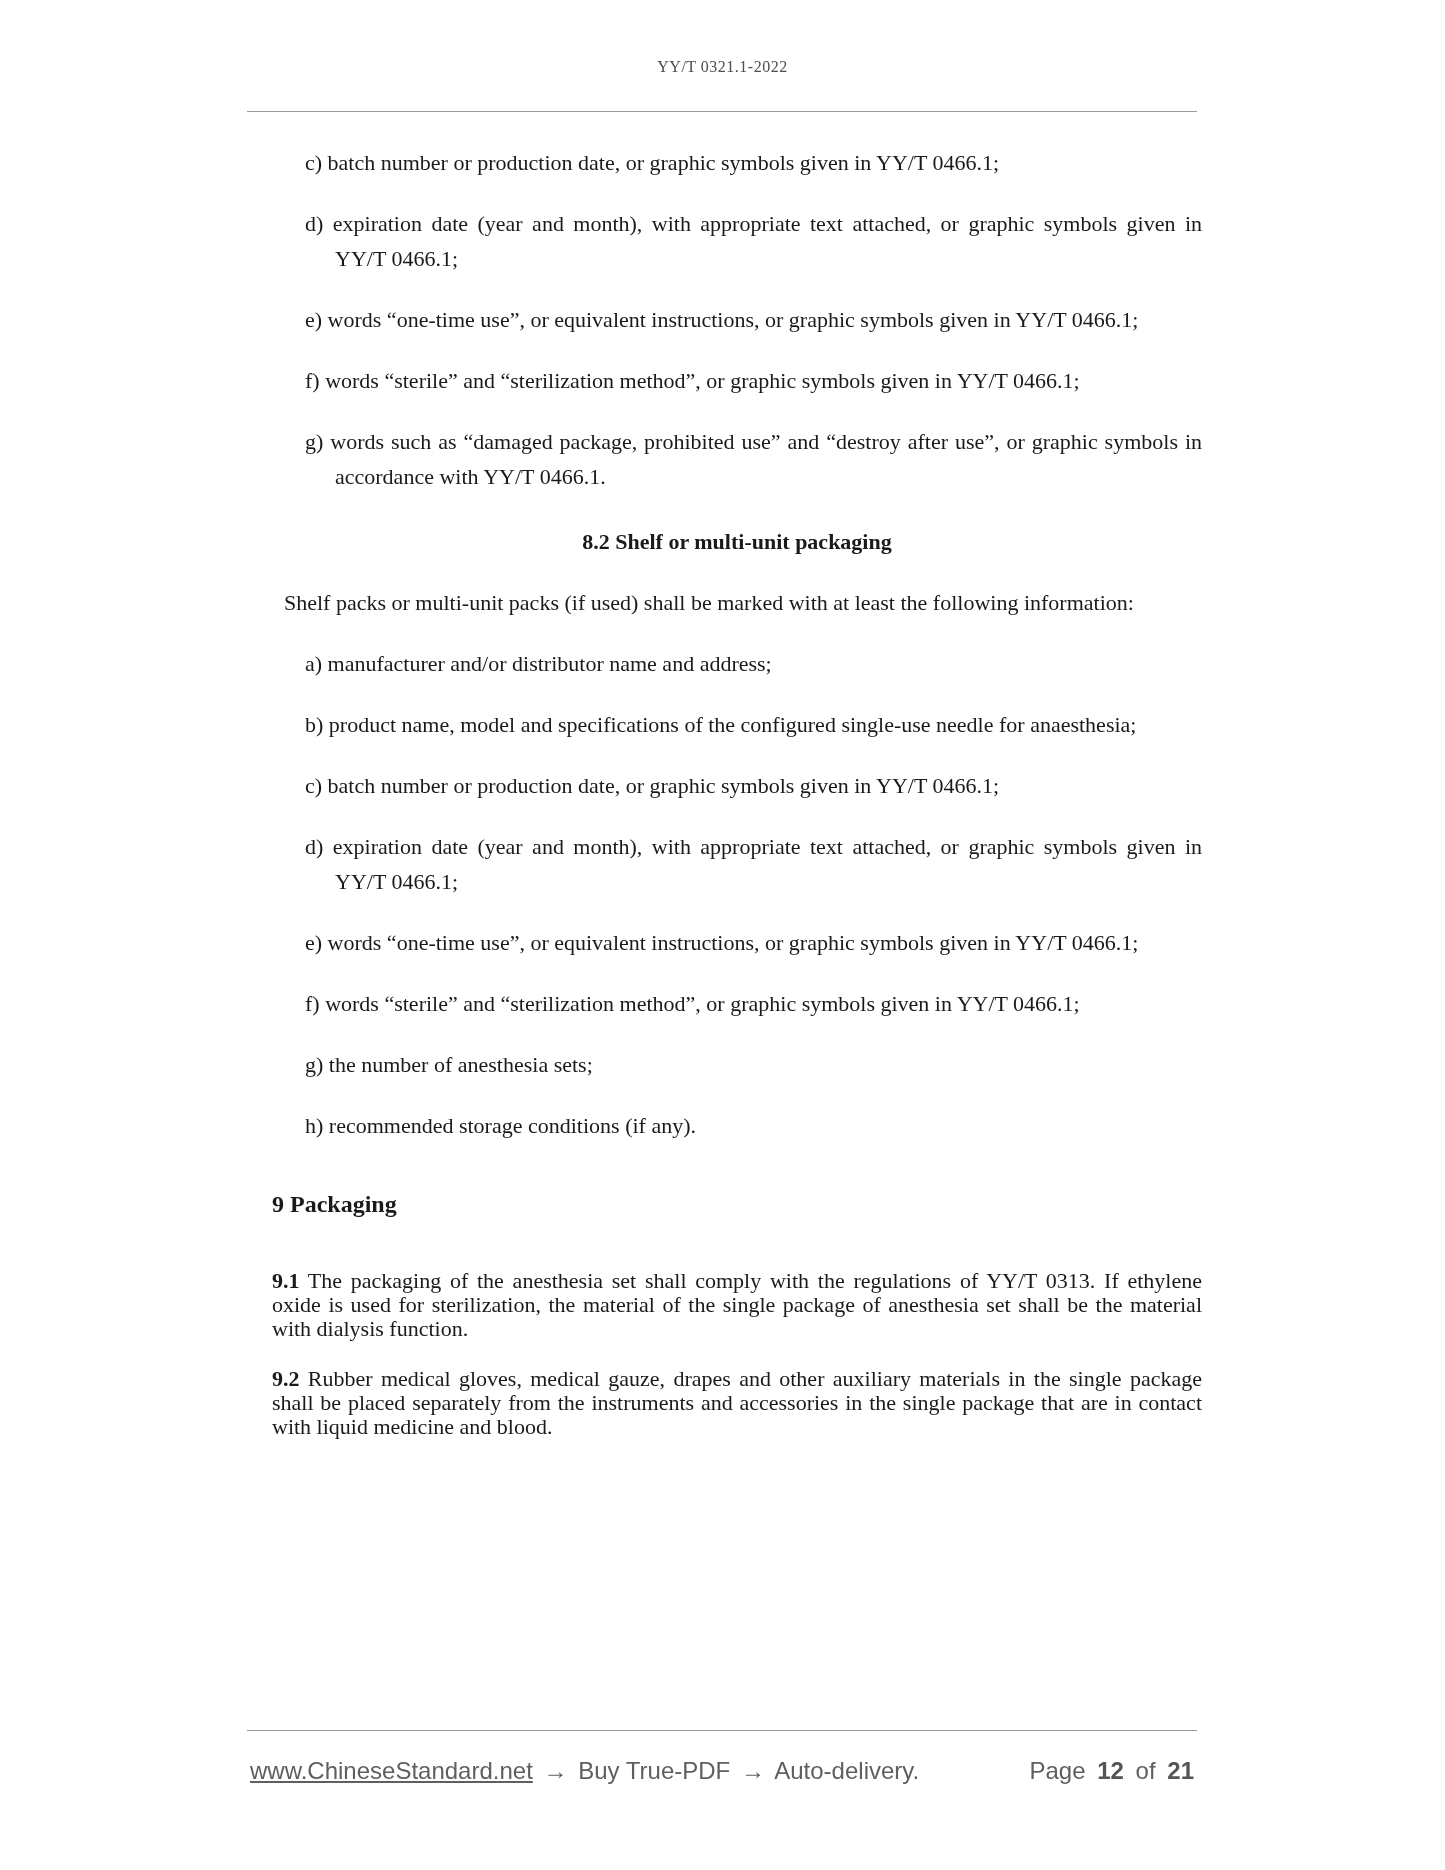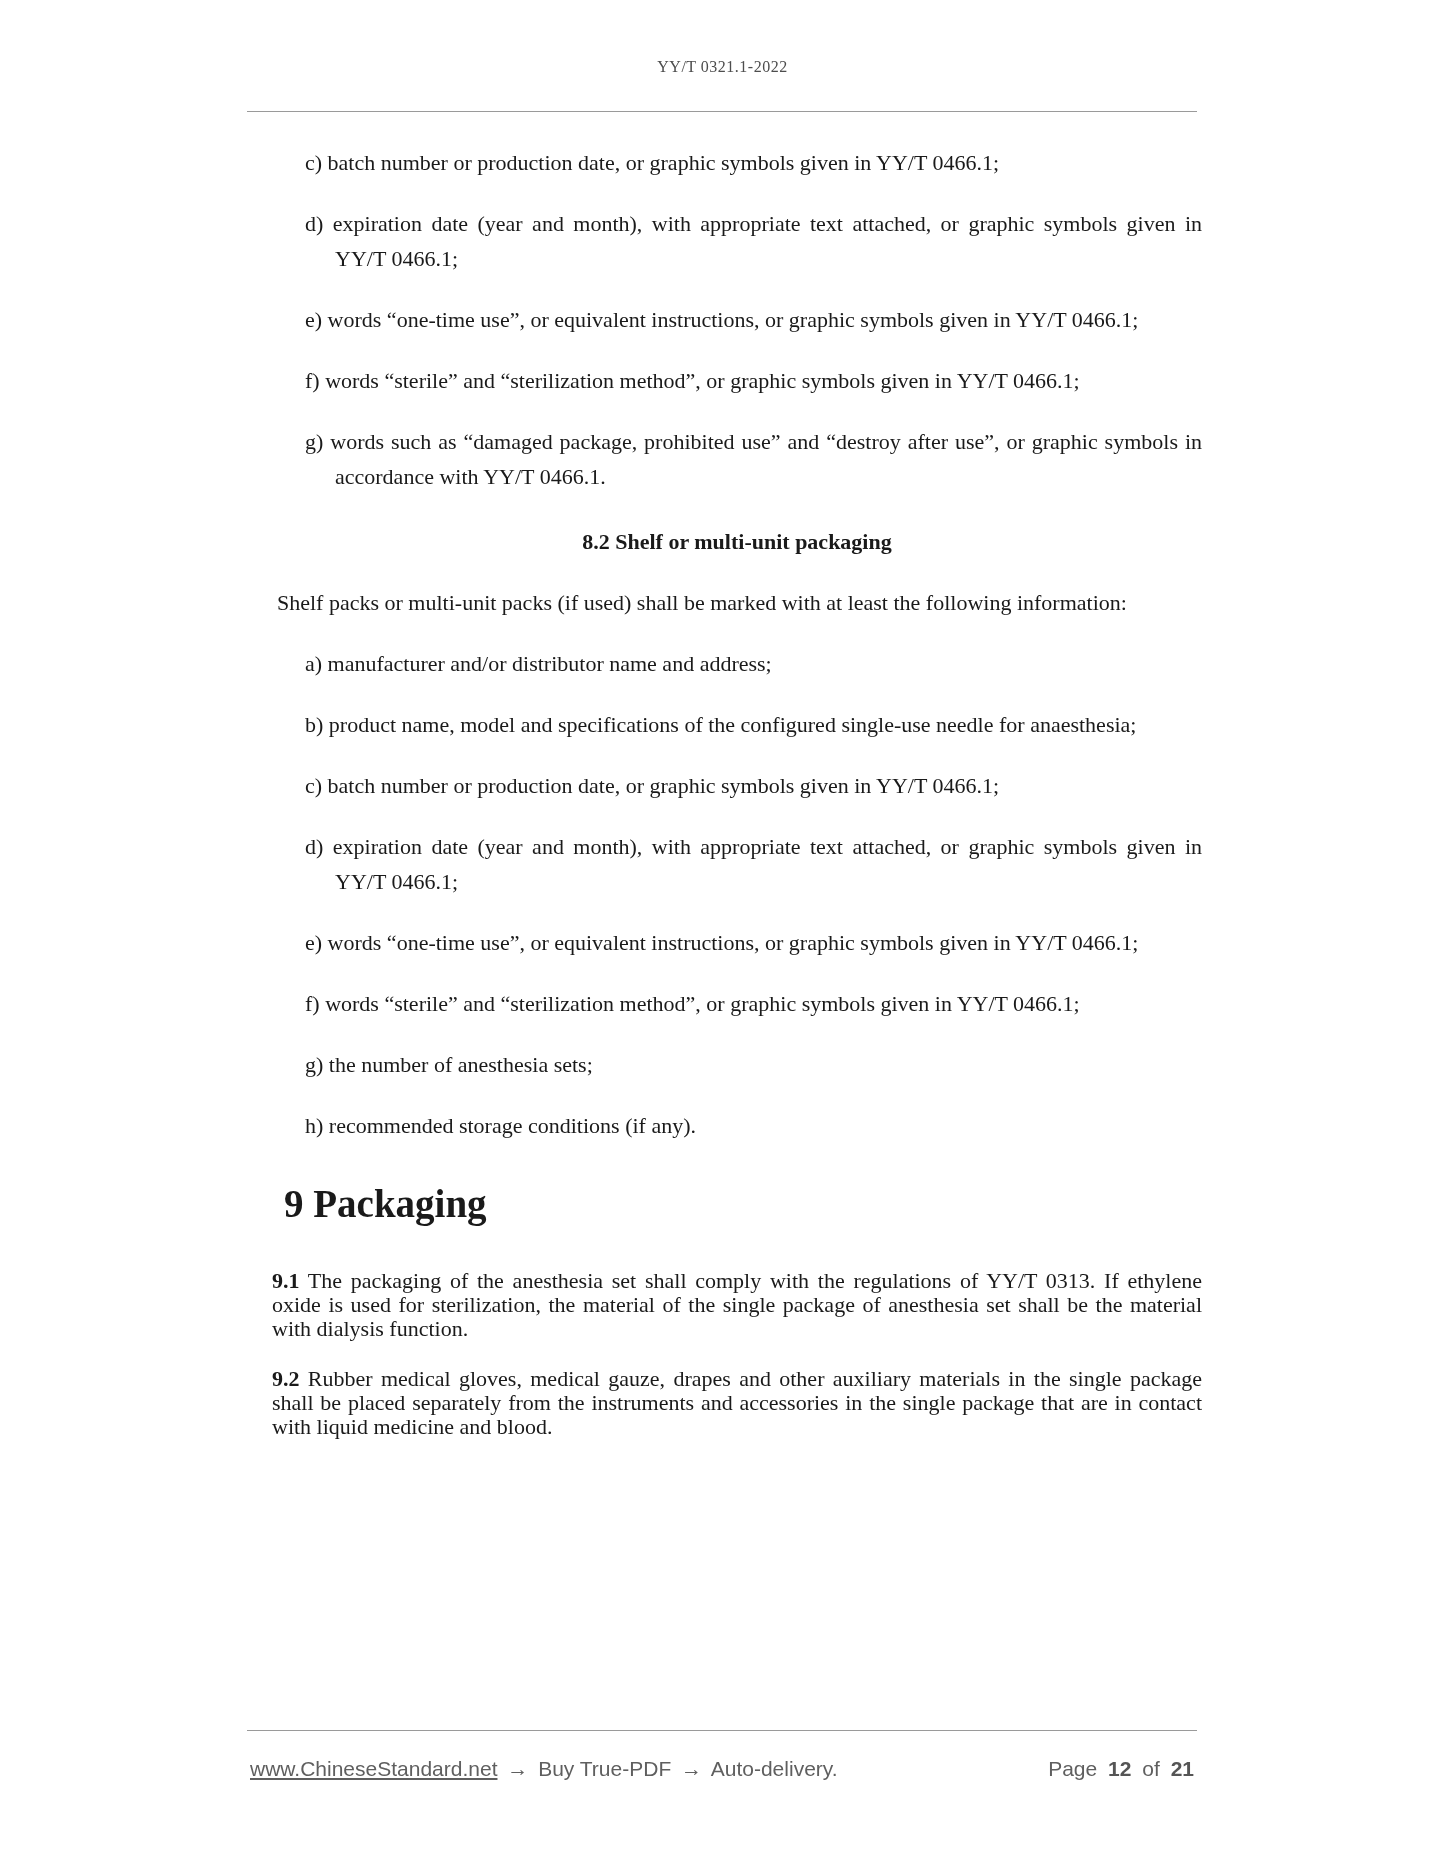--- a/index.html
+++ b/index.html
@@ -49,41 +49,41 @@
     line-height: 35px;
   }
   .h2 {
     font-weight: bold;
     font-size: 22px;
     line-height: 35px;
     margin: 30px 0 26px 0;
     text-align: center;
   }
   .intro {
-    margin: 0 0 26px 5px;
+    margin: 0 0 26px 12px;
     line-height: 35px;
   }
   .h1 {
     font-weight: bold;
-    font-size: 39px;
+    font-size: 24px;
     line-height: 46px;
-    margin: 38px 0 42px 12px;
+    margin: 38px 0 42px 0;
     text-align: left;
   }
   .para {
     margin: 0 0 26px 0;
     line-height: 24px;
   }
   .footer {
     position: absolute;
     top: 1757px;
     left: 250px;
     width: 944px;
     font-family: "Liberation Sans", sans-serif;
-    font-size: 21px;
+    font-size: 24px;
     color: #5f5f5f;
     display: flex;
     justify-content: space-between;
     align-items: baseline;
   }
   .footer-left span, .footer-left a { margin-right: 4px; }
   .footer-link {
     color: #5f5f5f;
     text-decoration: underline;
     cursor: pointer;

